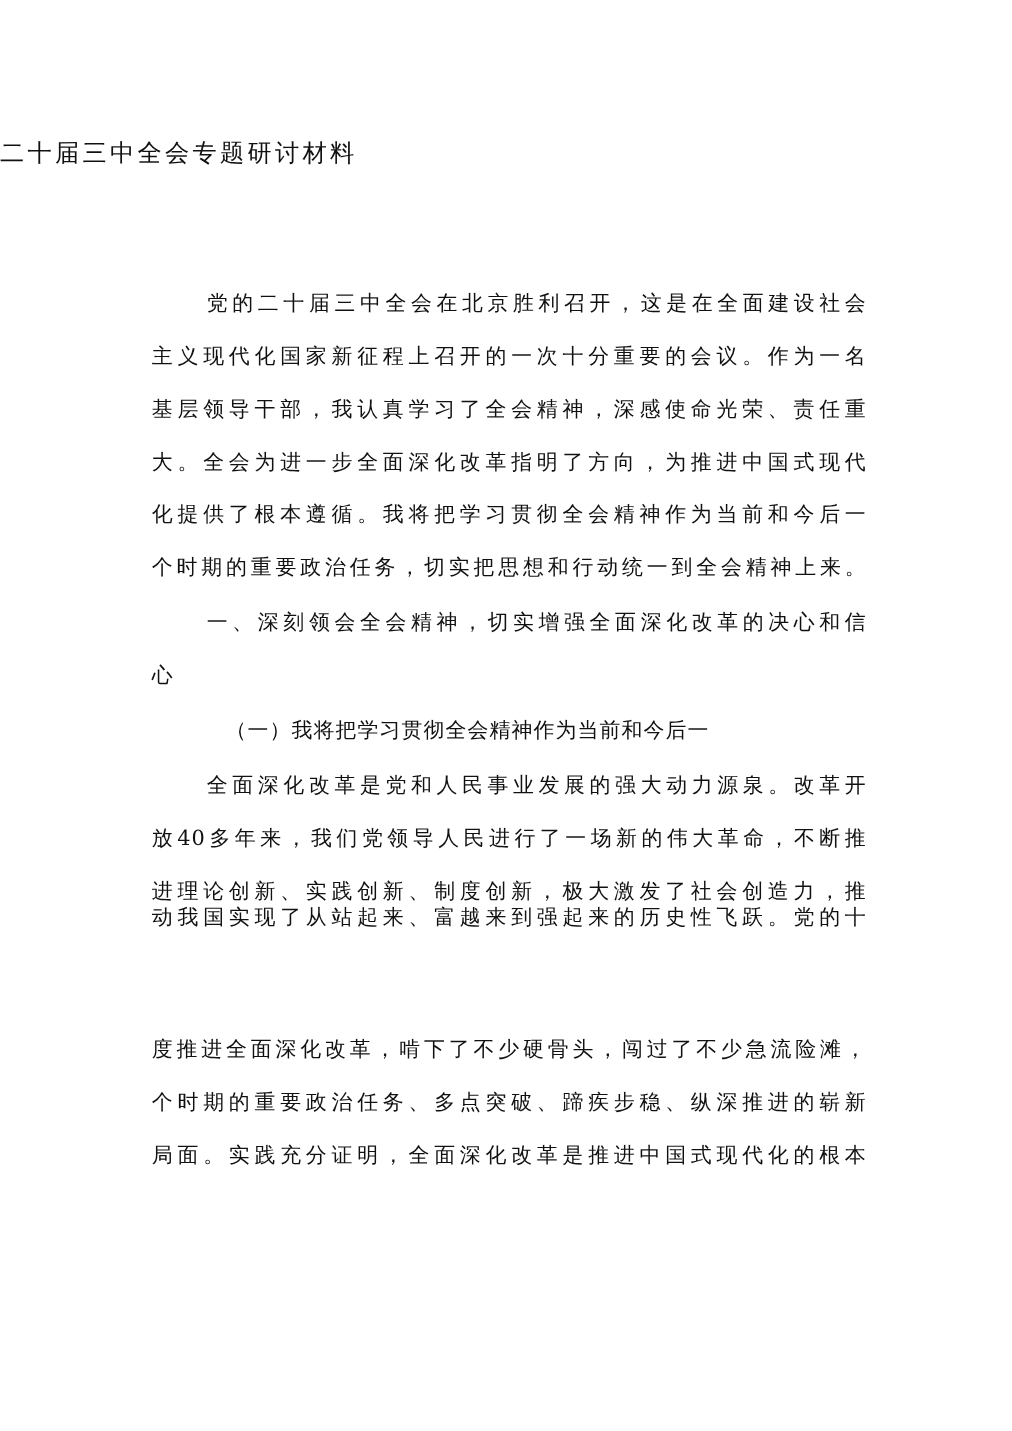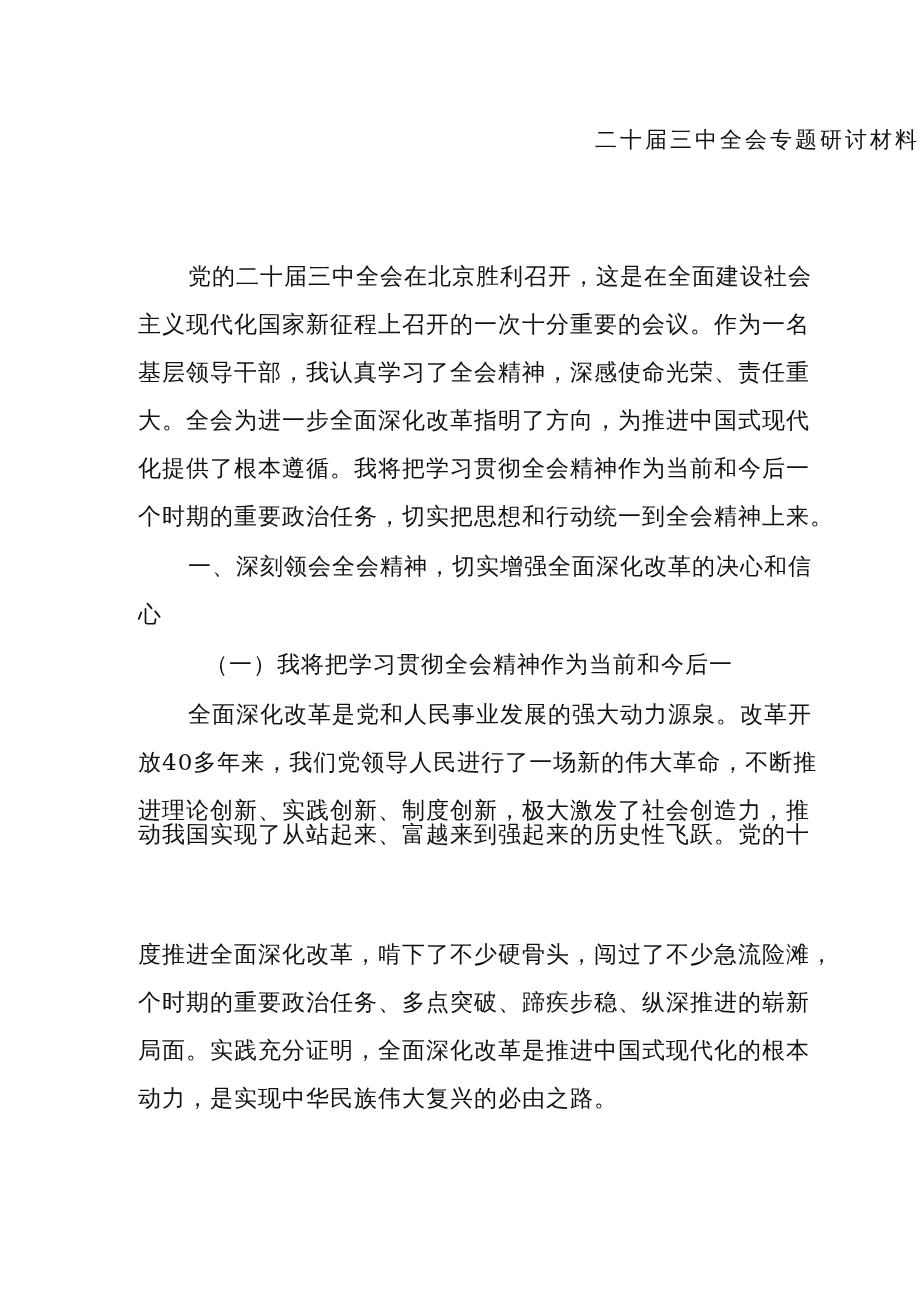--- a/index.html
+++ b/index.html
@@ -1,21 +1,21 @@
 <!DOCTYPE html>
 <html><head>
 <meta charset="utf-8">
 <style>
   html, body { margin: 0; padding: 0; background: #ffffff; }
   body { width: 920px; height: 1301px; position: relative; overflow: hidden;
          font-family: "DejaVu Serif", "Liberation Serif", serif; color: #111111; }
   .page { position: absolute; left: 0; top: 0; width: 920px; height: 1301px; background: #ffffff; }
-  .title { position: absolute; top: 126px; left: 0; width: 920px; text-align: right;
+  .title { position: absolute; top: 126px; left: 0; width: 920px; text-align: left;
            font-size: 22px; letter-spacing: 3px; line-height: 28px; }
-  .line { position: absolute; left: 138px; width: 650px; font-size: 23px; line-height: 30px;
+  .line { position: absolute; left: 138px; width: 650px; font-size: 19px; line-height: 30px;
           white-space: nowrap; text-align: justify; text-align-last: justify; letter-spacing: 1px; }
   .line.last { text-align-last: left; }
   .line.indent { left: 188px; width: 600px; }
   .line.sub { left: 188px; width: 600px; text-align-last: left; }
 </style>
 </head>
 <body>
 
 <div class="page">
   <div class="title">二十届三中全会专题研讨材料</div>
@@ -32,15 +32,14 @@
 
   <div class="line sub" style="top:649px; left:205px;">（一）我将把学习贯彻全会精神作为当前和今后一</div>
 
   <div class="line indent" style="top:699px">全面深化改革是党和人民事业发展的强大动力源泉。改革开</div>
   <div class="line" style="top:747px">放40多年来，我们党领导人民进行了一场新的伟大革命，不断推</div>
   <div class="line" style="top:795px">进理论创新、实践创新、制度创新，极大激发了社会创造力，推</div>
   <div class="line" style="top:819px">动我国实现了从站起来、富越来到强起来的历史性飞跃。党的十</div>
   <div class="line" style="top:939px">度推进全面深化改革，啃下了不少硬骨头，闯过了不少急流险滩，</div>
   <div class="line" style="top:987px">个时期的重要政治任务、多点突破、蹄疾步稳、纵深推进的崭新</div>
   <div class="line" style="top:1035px">局面。实践充分证明，全面深化改革是推进中国式现代化的根本</div>
-  <div class="line last" style="top:1083px">动力，是实现中华民族伟大复兴的必由之路。</div>
 
 </div>
 
 </body></html>

